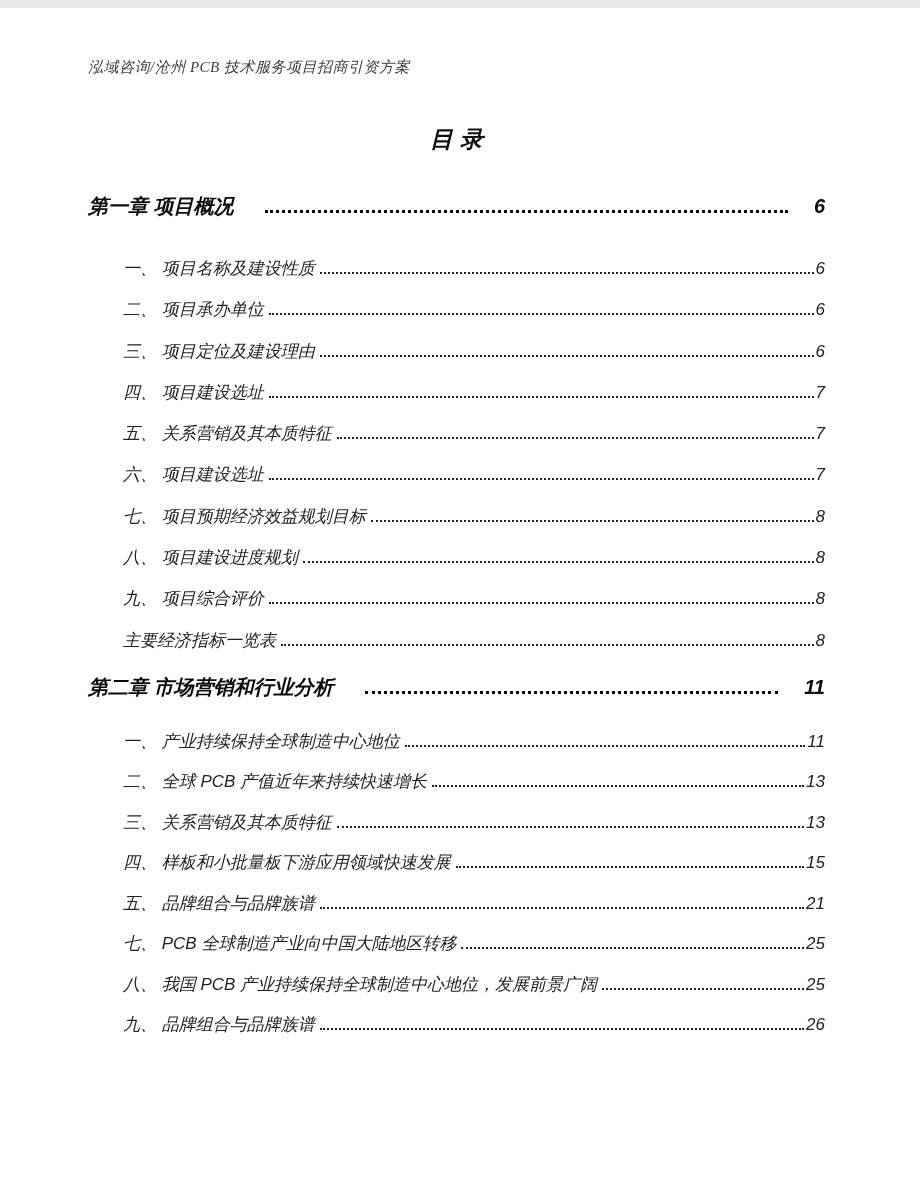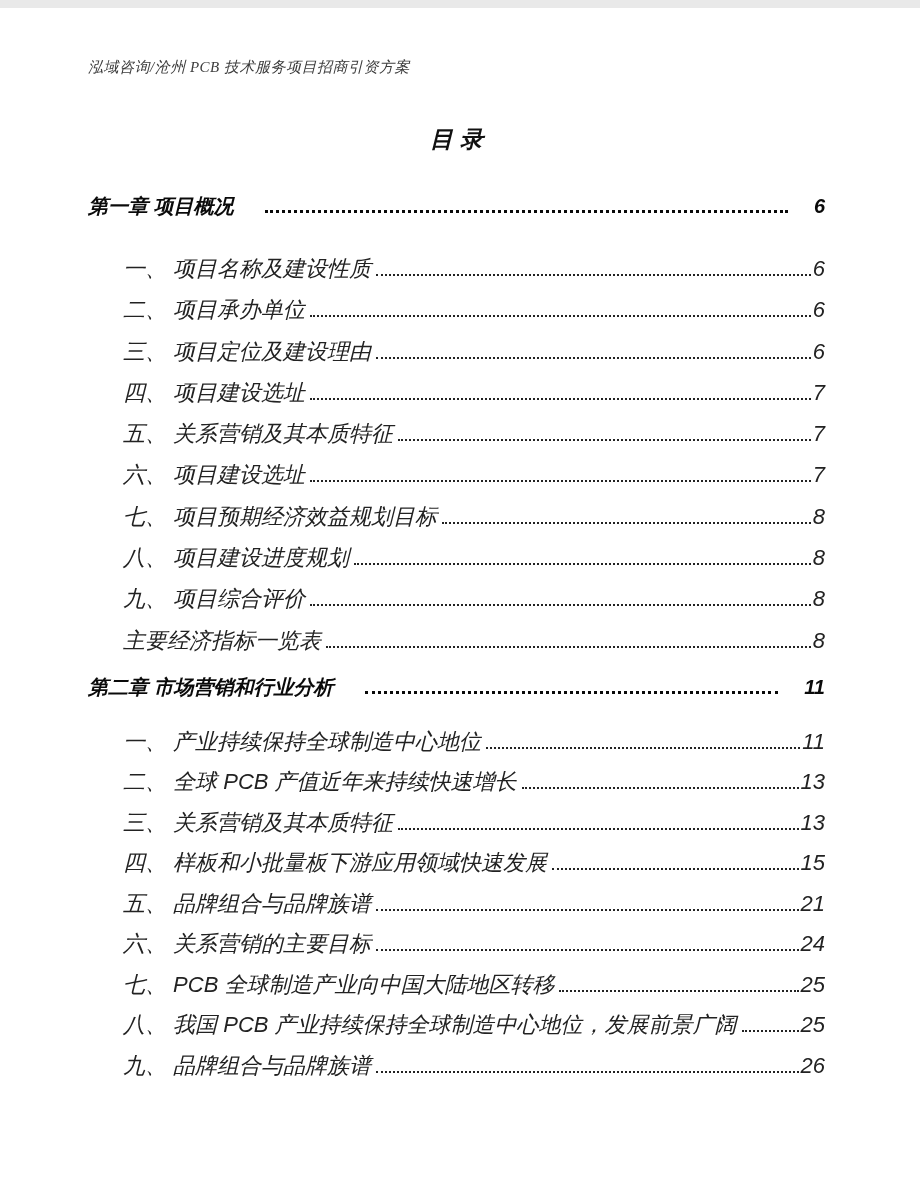--- a/index.html
+++ b/index.html
@@ -46,21 +46,21 @@
     white-space: nowrap;
   }
   .chapter-row {
     font-size: 20px;
     font-weight: bold;
     line-height: 22px;
     color: #0a0a0a;
     gap: 24px;
   }
   .entry-row {
-    font-size: 22px;
+    font-size: 17px;
     line-height: 21px;
     padding-left: 35px;
     color: #222;
   }
   .entry-row + .entry-row { margin-top: 20.3px; text-align: center; }
   .entries { margin-top: 41px; }
   .chapter2 { margin-top: 25px; }
   .chapter2-entries { margin-top: 33px; }
   .chapter2-entries .entry-row + .entry-row { margin-top: 19.5px; }
   .label { flex: 0 0 auto; }
@@ -171,25 +171,20 @@
         <span class="label">四、 样板和小批量板下游应用领域快速发展</span>
         <span class="dots"></span>
         <span class="pagenum">15</span>
       </div>
       <div class="row entry-row">
         <span class="label">五、 品牌组合与品牌族谱</span>
         <span class="dots"></span>
         <span class="pagenum">21</span>
       </div>
       <div class="row entry-row">
-        <span class="label">六、 关系营销的主要目标</span>
-        <span class="dots"></span>
-        <span class="pagenum">24</span>
-      </div>
-      <div class="row entry-row">
         <span class="label">七、 PCB 全球制造产业向中国大陆地区转移</span>
         <span class="dots"></span>
         <span class="pagenum">25</span>
       </div>
       <div class="row entry-row">
         <span class="label">八、 我国 PCB 产业持续保持全球制造中心地位，发展前景广阔</span>
         <span class="dots"></span>
         <span class="pagenum">25</span>
       </div>
       <div class="row entry-row">

